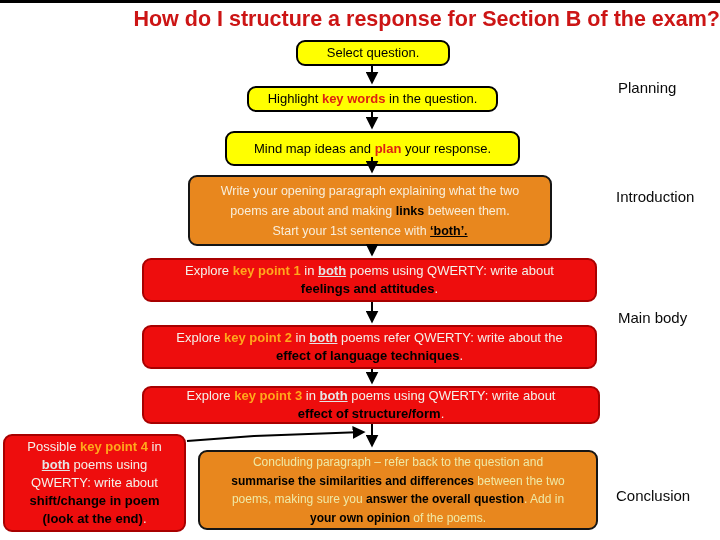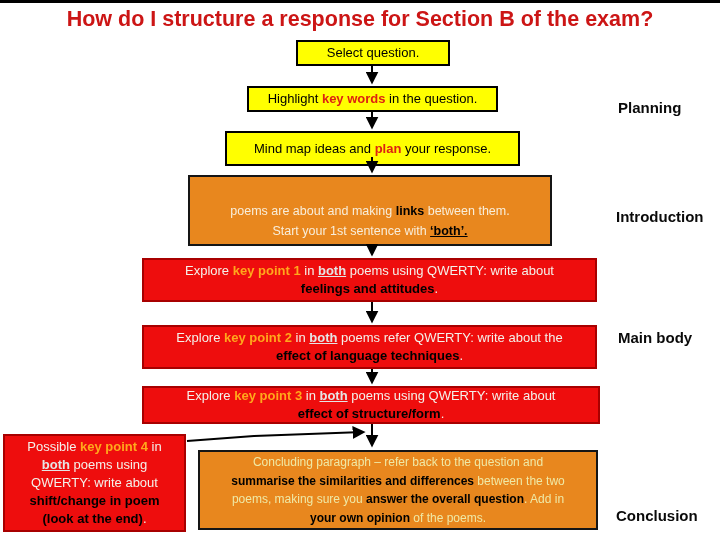--- a/index.html
+++ b/index.html
@@ -2,35 +2,36 @@
 <html style="--title-red: #cc1515; --yellow: #ffff00; --orange: #e8871e; --red: #ee0d0d; --red-border: #a80000; --em-red: #dd2211; --em-orange: #ffa81c; --pale: #f8eedb; --pale-yellow: #efe9a6; --white-text: #f4f1ea;"><head>
 <meta charset="utf-8">
 <style>
   html,body{margin:0;padding:0;}
   body{
     width:720px;height:540px;position:relative;background:#ffffff;
     font-family:"Liberation Sans",sans-serif;overflow:hidden;
   }
   .top-edge{position:absolute;left:0;top:0;width:720px;height:3px;background:#000;}
   .slide-title{
-    position:absolute;left:0;top:7px;width:720px;text-align:center;
+    position:absolute;left:0;top:7px;width:720px;text-align:right;
     font-size:21.5px;font-weight:bold;color:var(--title-red);letter-spacing:0px;
   }
   .box{
     position:absolute;box-sizing:border-box;display:flex;align-items:center;justify-content:center;
     text-align:center;
+    border-radius:9px;
   }
   .rich{display:block;white-space:nowrap;}
   .yellow{background:var(--yellow);border:2px solid #000;font-size:13px;line-height:16px;}
   .orange{background:var(--orange);border:2px solid #151515;}
   .intro{font-size:12.5px;line-height:20px;}
   .concl{font-size:12px;line-height:18.5px;}
   .red{background:var(--red);border:2px solid var(--red-border);font-size:13px;line-height:18px;}
   .kp4{font-size:13px;line-height:18px;}
-  .stage-label{position:absolute;font-size:15px;font-weight:bold;color:#0a0a0a;margin-top:20px;}
+  .stage-label{position:absolute;font-size:15px;font-weight:normal;color:#0a0a0a;}
   .seg-black{color:#000;}
   .seg-em-red{color:var(--em-red);font-weight:bold;}
   .seg-pale{color:var(--pale);}
   .seg-pale-y{color:var(--pale-yellow);}
   .seg-white{color:var(--white-text);}
   .seg-black-b{color:#000;font-weight:bold;}
   .seg-black-bu{color:#000;font-weight:bold;text-decoration:underline;}
   .seg-orange-b{color:var(--em-orange);font-weight:bold;}
   .seg-white-bu{color:#e5e5e5;font-weight:bold;text-decoration:underline;}
   svg.arrows{position:absolute;left:0;top:0;pointer-events:none;}
@@ -48,21 +49,21 @@
 
 <div class="box yellow" style="left:247px;top:86px;width:251px;height:26px">
   <span class="rich"><span class="seg-black">Highlight </span><span class="seg-em-red">key words</span><span class="seg-black"> in the question.</span></span>
 </div>
 
 <div class="box yellow" style="left:225px;top:131px;width:295px;height:35px">
   <span class="rich"><span class="seg-black">Mind map ideas and </span><span class="seg-em-red">plan</span><span class="seg-black"> your response.</span></span>
 </div>
 
 <div class="box orange intro" style="left:188px;top:175px;width:364px;height:71px">
-  <span class="rich"><br><span class="seg-pale">poems are about and making </span><span class="seg-black-b">links</span><span class="seg-pale"> between them. </span><br><span class="seg-pale">Start your 1st sentence with </span><span class="seg-black-bu">‘both’.</span></span>
+  <span class="rich"><span class="seg-pale">Write your opening paragraph explaining what the two</span><br><span class="seg-pale">poems are about and making </span><span class="seg-black-b">links</span><span class="seg-pale"> between them. </span><br><span class="seg-pale">Start your 1st sentence with </span><span class="seg-black-bu">‘both’.</span></span>
 </div>
 
 <div class="box red" style="left:142px;top:258px;width:455px;height:44px">
   <span class="rich"><span class="seg-white">Explore </span><span class="seg-orange-b">key point 1</span><span class="seg-white"> in </span><span class="seg-white-bu">both</span><span class="seg-white"> poems using QWERTY: write about</span><br><span class="seg-black-b">feelings and attitudes</span><span class="seg-white">.</span></span>
 </div>
 
 <div class="box red" style="left:142px;top:325px;width:455px;height:44px">
   <span class="rich"><span class="seg-white">Explore </span><span class="seg-orange-b">key point 2</span><span class="seg-white"> in </span><span class="seg-white-bu">both</span><span class="seg-white"> poems refer QWERTY: write about the</span><br><span class="seg-black-b">effect of language techniques</span><span class="seg-white">.</span></span>
 </div>
 

